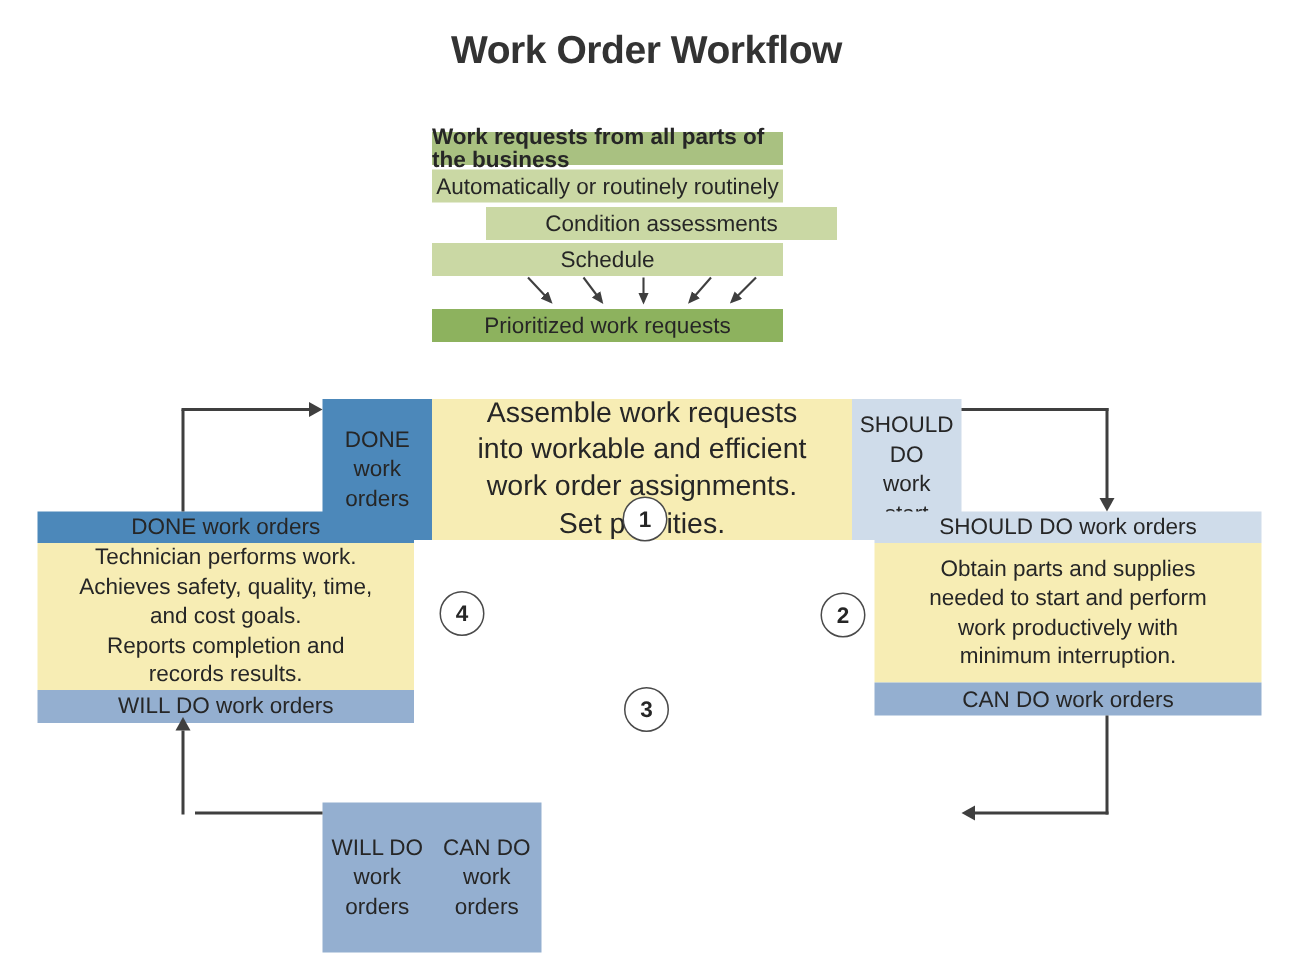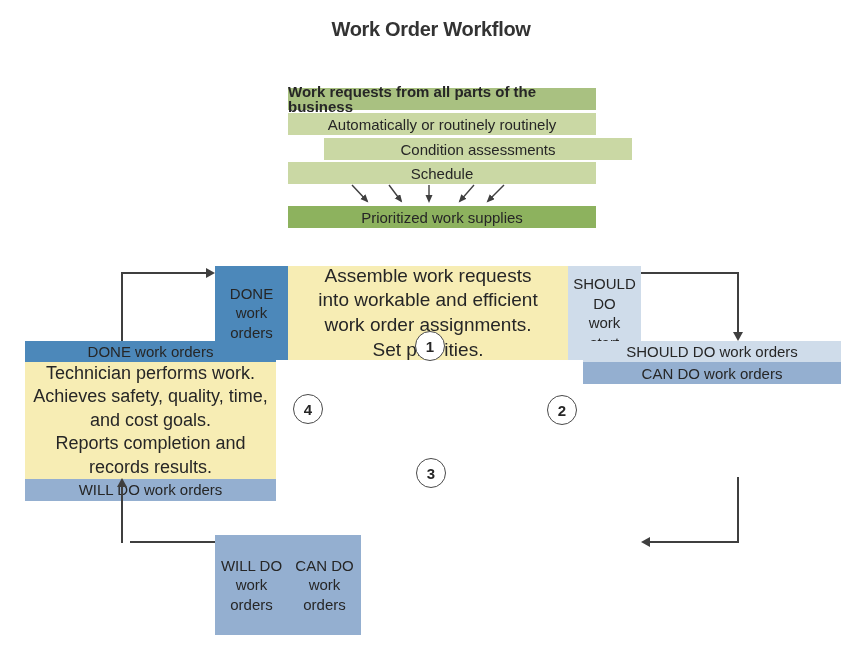--- a/index.html
+++ b/index.html
@@ -7,24 +7,24 @@
     --yellow:#f7edb4; --blue-strong:#4c88ba; --blue-light:#cfdcea;
     --blue-steel:#94afd0; --line:#3f3f3f; --text:#262626;
   }
   html,body{margin:0;padding:0;background:#fff;}
   .canvas{
     position:relative; width:862px; height:650px; background:#ffffff;
     font-family:"Liberation Sans", sans-serif; color:var(--text); overflow:hidden;
   }
   .title{
     position:absolute; left:0; top:18px; width:862px; margin:0;
-    text-align:center; font-size:20px; font-weight:bold; letter-spacing:-0.3px; color:#333;
+    text-align:center; font-size:26px; font-weight:bold; letter-spacing:-0.3px; color:#333;
   }
   .bar{
-    position:absolute; left:288px; width:308px; height:22px;
+    position:absolute; left:288px; width:234px; height:22px;
     display:flex; align-items:center; justify-content:center;
     font-size:15px; line-height:1;
   }
   .bar.hdr{ top:88px; background:var(--green-header); font-weight:bold; }
   .bar.s0{ top:113px; background:var(--green-light); }
   .bar.s1{ top:138px; background:var(--green-light);margin-left:36px; }
   .bar.s2{ top:162px; background:var(--green-light); }
   .bar.out{ top:206px; background:var(--green-dark); }
   .fan{ position:absolute; left:288px; top:183px; width:280px; height:24px; }
   .pre{ white-space:pre-line; }
@@ -49,21 +49,21 @@
   .module-v{ position:absolute; top:341px; height:136px; display:flex; flex-direction:column; }
   .module-v.left{ left:25px; width:251px; }
   .module-v.right{ left:583px; width:258px; }
   .vhdr,.vftr{
     height:21px; display:flex; align-items:center; justify-content:center;
     font-size:15px; flex:0 0 auto;
   }
   .vftr{ height:22px; }
   .vbody{
     flex:1; background:var(--yellow); display:flex; align-items:center; justify-content:center;
-    text-align:center; font-size:18px; line-height:1.3;
+    text-align:center; font-size:15px; line-height:1.3;
   }
 
   .numcircle{
     position:absolute; width:30px; height:30px; border-radius:50%;
     border:1.5px solid #4a4a4a; background:#fff; box-sizing:border-box;
     display:flex; align-items:center; justify-content:center;
     font-size:15px; font-weight:bold;
   }
   .n1{ left:415px; top:331px; } .n2{ left:547px; top:395px; }
   .n3{ left:416px; top:458px; } .n4{ left:293px; top:394px; }
@@ -93,38 +93,42 @@
         <path d="M0,0 L8,3.5 L0,7 z" fill="#3f3f3f"></path>
       </marker>
     </defs>
     <line x1="64" y1="2" x2="79" y2="18" stroke="#3f3f3f" stroke-width="1.4" marker-end="url(#ah)"></line>
     <line x1="101" y1="2" x2="113" y2="18" stroke="#3f3f3f" stroke-width="1.4" marker-end="url(#ah)"></line>
     <line x1="141" y1="2" x2="141" y2="18" stroke="#3f3f3f" stroke-width="1.4" marker-end="url(#ah)"></line>
     <line x1="186" y1="2" x2="172" y2="18" stroke="#3f3f3f" stroke-width="1.4" marker-end="url(#ah)"></line>
     <line x1="216" y1="2" x2="200" y2="18" stroke="#3f3f3f" stroke-width="1.4" marker-end="url(#ah)"></line>
   </svg>
 
-  <div class="bar out">Prioritized work supplies</div>
+  <div class="bar out">Prioritized work requests</div>
 
   <div class="module-h top">
     <div class="cell bg-strong pre">DONE
 work
 orders</div>
     <div class="cbody pre">Assemble work requests
 into workable and efficient
 work order assignments.
 Set priorities.</div>
     <div class="cell bg-light pre">SHOULD
 DO
 work
 start</div>
   </div>
 
   <div class="module-v right">
     <div class="vhdr bg-light">SHOULD DO work orders</div>
+    <div class="vbody pre">Obtain parts and supplies
+needed to start and perform
+work productively with
+minimum interruption.</div>
     <div class="vftr bg-steel">CAN DO work orders</div>
   </div>
 
   <div class="module-h bottom">
     <div class="cell bg-steel pre">WILL DO
 work
 orders</div>
     <div class="cell bg-steel pre">CAN DO
 work
 orders</div>

